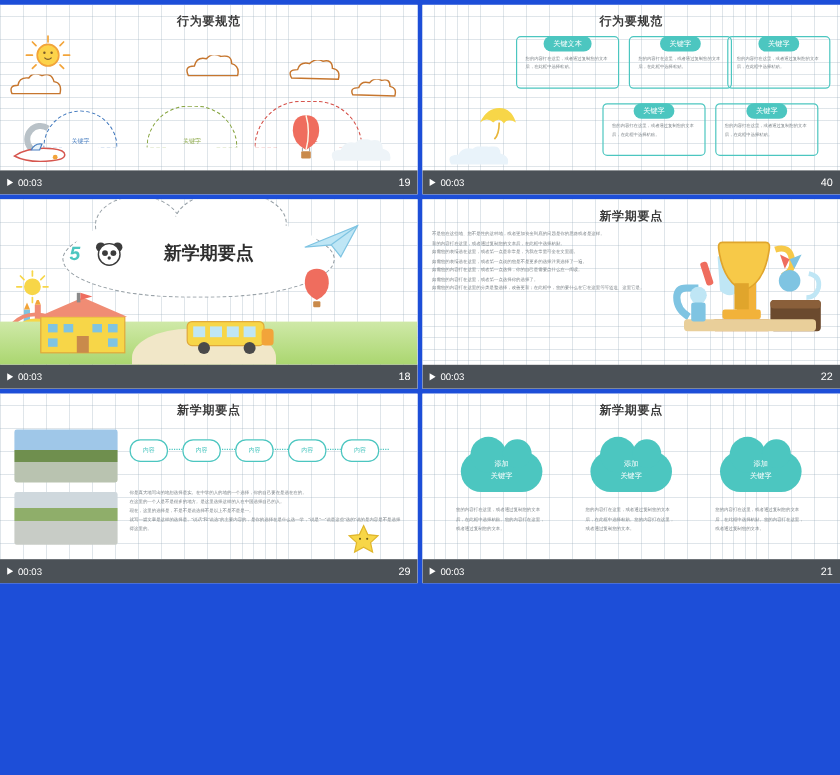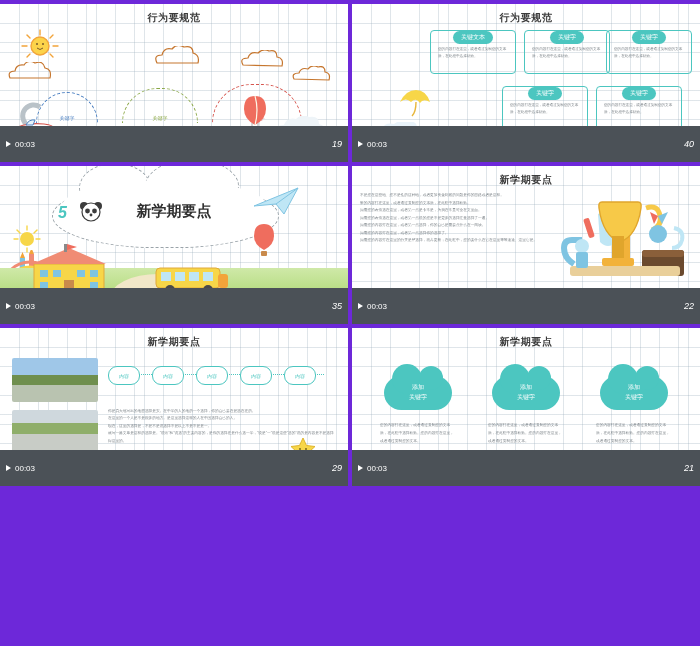--- a/index.html
+++ b/index.html
@@ -5,21 +5,21 @@
   html, body {
     margin: 0;
     padding: 0;
     background: #e8e8e8;
     font-family: "Liberation Sans", sans-serif;
   }
   #page {
     width: 700px;
     height: 646px;
     position: relative;
-    background: #6d28d9;
+    background: #1d4ed8;
     overflow: hidden;
   }
   .grid {
     display: grid;
     grid-template-columns: 348px 348px;
     grid-template-rows: repeat(4, 158px);
     gap: 4px 4px;
     padding: 4px 0 0 0;
     box-sizing: border-box;
   }
@@ -36,33 +36,33 @@
     background:
       repeating-linear-gradient(to right, rgba(150,170,185,0.30) 0 0.5px, transparent 0.5px 9.6px),
       repeating-linear-gradient(to bottom, rgba(150,170,185,0.30) 0 0.5px, transparent 0.5px 9.6px),
       #ffffff;
     overflow: hidden;
   }
   .footer {
     position: absolute;
     left: 0; bottom: 0;
     width: 348px;
-    height: 36px;
+    height: 20px;
     background: #4b5157;
     color: #ffffff;
     font-size: 8px;
     display: flex;
     align-items: center;
     justify-content: space-between;
     padding: 0 6px;
     box-sizing: border-box;
   }
   .footer .left { display: flex; align-items: center; gap: 4px; }
   .play-ico { width: 0; height: 0; border-left: 5px solid #ffffff; border-top: 3.5px solid transparent; border-bottom: 3.5px solid transparent; }
-  .page-no { font-size: 9px; font-style: italic; }
+  .page-no { font-size: 9px; }
 
   .title {
     position: absolute;
     left: 0; right: 0;
     top: 7px;
     text-align: center;
     font-size: 10px;
     font-weight: bold;
     color: #3b3b3b;
     letter-spacing: 0.6px;
@@ -449,21 +449,21 @@
           </g>
           <circle cx="20" cy="32" r="5" fill="#4a4a4a"></circle>
             <circle cx="58" cy="32" r="5" fill="#4a4a4a"></circle>
         </svg>
       </div>
       <div class="footer">
         <div class="left">
           <span class="play-ico"></span>
           <span>00:03</span>
         </div>
-        <span class="page-no">35</span>
+        <span class="page-no">18</span>
       </div>
     </div>
 
     <div class="slide">
       <div class="canvas">
         <div class="title">新学期要点</div>
 
         <div class="s22-text">
           <div>不是您在这些地、您不是性的这种地，或者更加资金到底的问题是你的思路或者是这样。</div>
           <div>新的内容打在这里，或者通过复制您的文本后，在此框中选择粘贴。</div>

